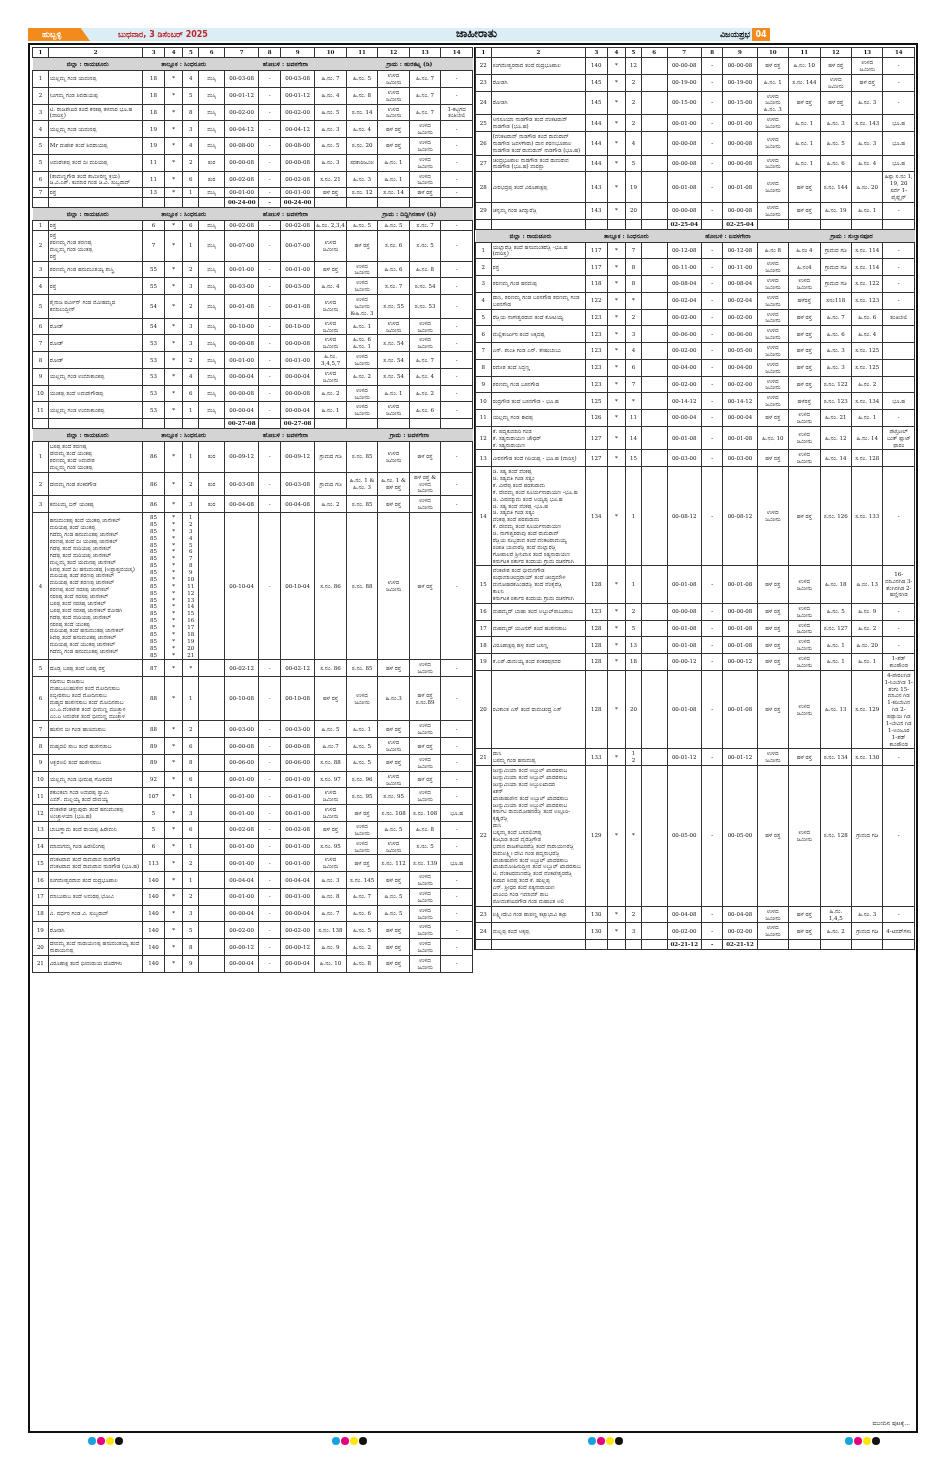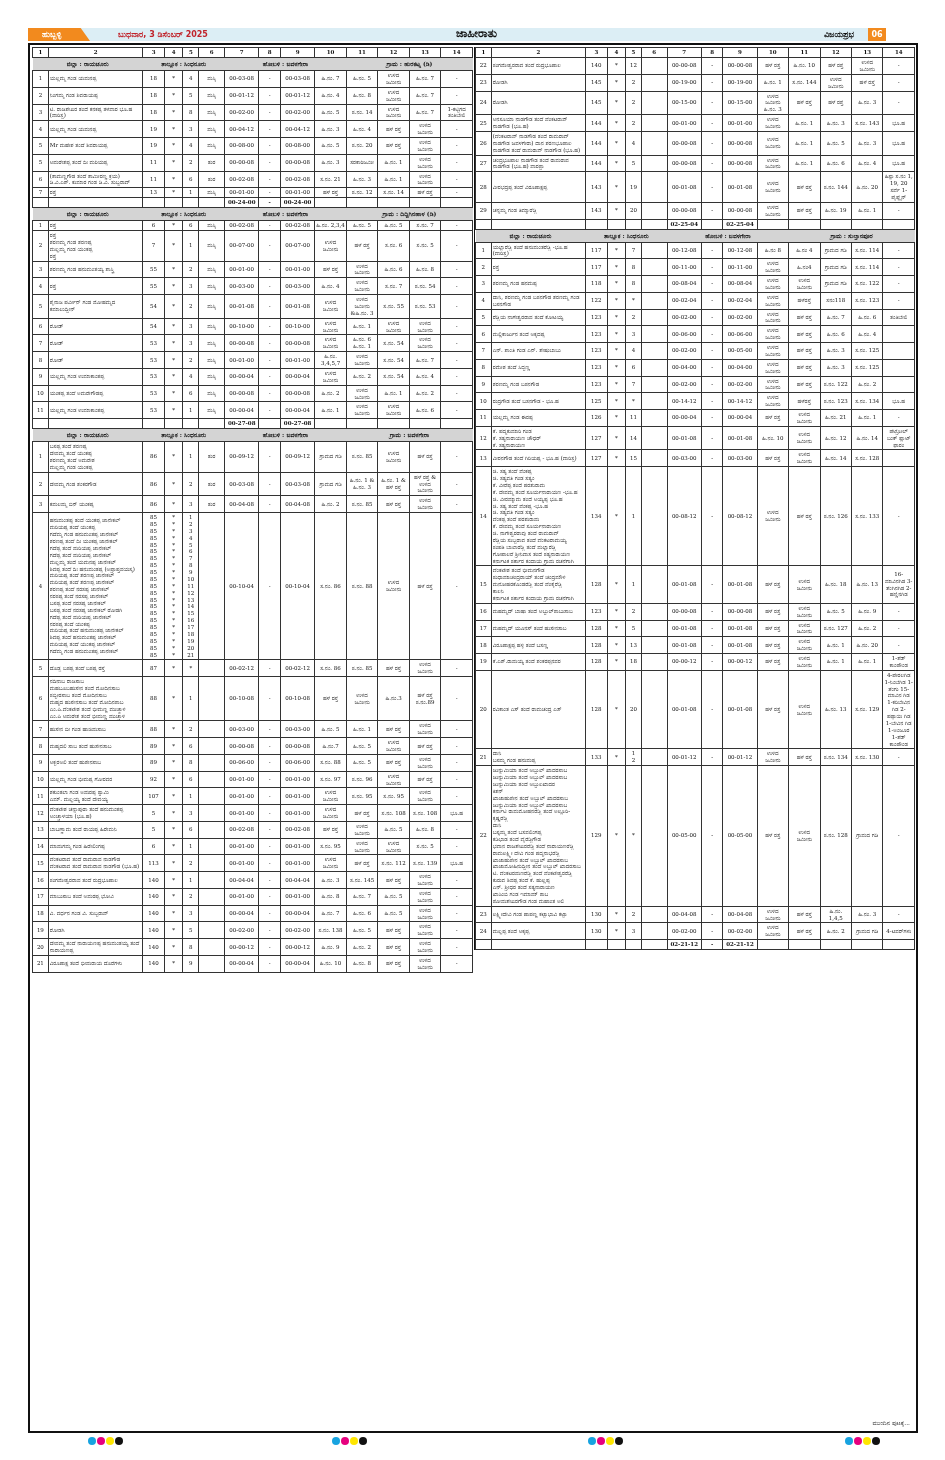--- a/index.html
+++ b/index.html
@@ -1,21 +1,21 @@
 <!DOCTYPE html>
 <html><head>
 <meta charset="utf-8">
 <style>
 *{box-sizing:border-box;margin:0;padding:0}
 body{width:945px;height:1460px;background:#fff;font-family:"DejaVu Serif",serif;position:relative;overflow:hidden;color:#111}
-.hdr{position:absolute;top:28px;left:28px;width:858px;height:13px;background:#dceef5}
+.hdr{position:absolute;top:28px;left:28px;width:742px;height:13px;background:#dceef5}
 .hdr .sec{position:absolute;left:0;top:0;height:13px;width:62px;background:#f28a1e;color:#fff;font:bold 8px "DejaVu Sans",sans-serif;padding-left:14px;line-height:13px;clip-path:polygon(0 0,85% 0,100% 100%,0 100%)}
 .hdr .date{position:absolute;left:90px;top:0;font:bold 8px "DejaVu Sans",sans-serif;color:#c0242c;line-height:13px}
 .hdr .mast{position:absolute;left:428px;top:-1px;font:bold 11px "DejaVu Sans",sans-serif;line-height:14px}
-.hdr .brand{position:absolute;right:32px;top:0;font:bold 8px "DejaVu Sans",sans-serif;line-height:13px}
+.hdr .brand{position:absolute;right:20px;top:0;font:bold 8px "DejaVu Sans",sans-serif;line-height:13px}
 .hdr .pg{position:absolute;right:0;top:0;width:18px;height:13px;background:#f28a1e;color:#fff;font:bold 8px "DejaVu Sans",sans-serif;text-align:center;line-height:13px}
 .frame{position:absolute;top:43px;left:28px;width:890px;height:1390px;border:2px solid #111}
 .col{position:absolute;top:2px;width:441px}
 .colL{left:2px}.colR{left:444px;border-left:1px solid #111}
 table{border-collapse:collapse;width:100%;table-layout:fixed;font-size:5.5px;line-height:1.25}
 td,th{border:1px solid #333;text-align:center;vertical-align:middle;padding:1px;overflow:hidden;word-wrap:break-word}
 th{font-weight:bold;height:10px}
 td.nm{text-align:left;white-space:pre-line}
 tr.loc td{background:#d4d4d4;font-weight:bold;font-size:6px;height:13px;text-align:left}
 tr.tot td{font-weight:bold;height:10px}
@@ -25,21 +25,21 @@
 .mk i{display:block;width:8px;height:8px;border-radius:50%}
 </style>
 </head>
 <body>
 
 <div class="hdr">
   <div class="sec">ಹುಬ್ಬಳ್ಳಿ</div>
   <div class="date">ಬುಧವಾರ, 3 ಡಿಸೆಂಬರ್ 2025</div>
   <div class="mast">ಜಾಹೀರಾತು</div>
   <div class="brand">ವಿಜಯಪ್ರಭ</div>
-  <div class="pg">06</div>
+  <div class="pg">04</div>
 </div>
 
 <div class="frame">
   <div class="col colL">
     <table>
         <colgroup id="cgL">
           <col style="width: 11%;">
           <col style="width: 66%;">
           <col style="width: 15%;">
           <col style="width: 13%;">

